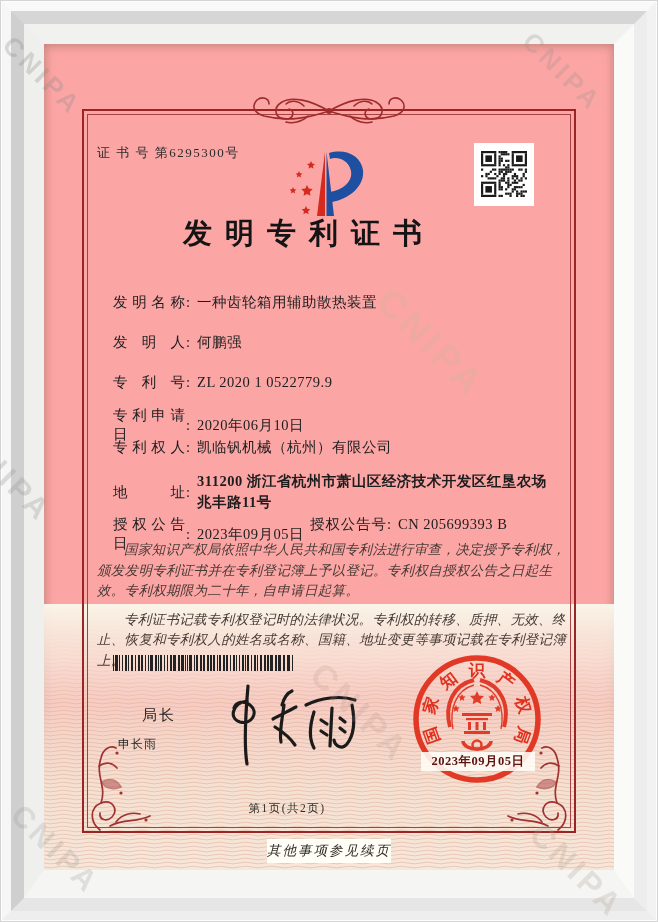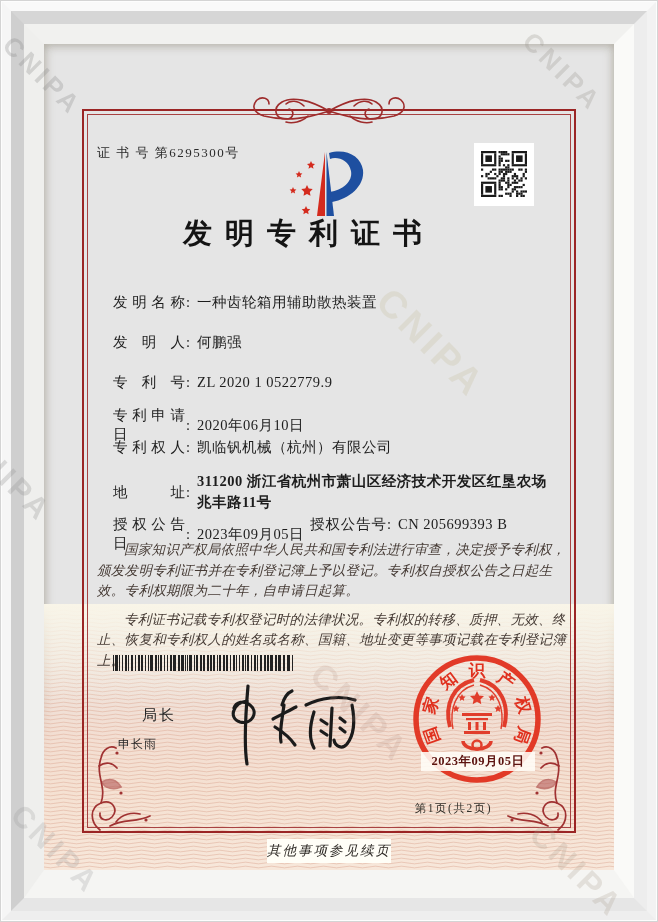--- a/index.html
+++ b/index.html
@@ -5,21 +5,21 @@
   html,body{margin:0;padding:0;background:#ffffff;}
   .canvas{position:relative;width:658px;height:922px;overflow:hidden;
           font-family:"Liberation Serif","DejaVu Serif",serif;}
   
   .f1{position:absolute;inset:0;background:#fdfdfd;border:1px solid #d4d4d4;box-sizing:border-box;}
   .f2{position:absolute;inset:2px;border:9px solid;border-color:#f9f9f9 #f2f2f2 #eeeeee #f6f6f6;box-sizing:border-box;}
   .f3{position:absolute;inset:11px;border:13px solid;border-color:#d6d6d6 #ededed #e6e6e6 #cfcfcf;box-sizing:border-box;}
   .f4{position:absolute;inset:24px;border-style:solid;border-width:20px 20px 28px 20px;
       border-color:#f1f1ef #fafaf8 #f5f5f3 #efefed;box-sizing:border-box;}
   
-  .paper{position:absolute;left:44px;top:44px;width:570px;height:826px;background:#e5e5e5;overflow:hidden;
+  .paper{position:absolute;left:44px;top:44px;width:570px;height:826px;background:#fca5a5;overflow:hidden;
          box-shadow:inset 0 4px 9px rgba(95,85,60,.16), inset 0 -3px 7px rgba(95,85,60,.10),
                     inset 4px 0 9px rgba(95,85,60,.12), inset -4px 0 9px rgba(95,85,60,.10);}
   .wave-base,.wave-fade{position:absolute;left:0;top:560px;width:570px;height:266px;pointer-events:none;}
   .wave-base{background:linear-gradient(180deg, rgba(246,226,214,0) 0%, rgba(246,224,210,.45) 22%,
              rgba(245,221,207,.85) 48%, #f5e1d2 70%, #f7e7da 100%);}
   .wave-svg{position:absolute;left:0;top:560px;}
   .wave-fade{height:100px;background:linear-gradient(180deg,#f9f5e8 0%, rgba(249,245,232,.55) 55%, rgba(249,245,232,0) 100%);}
   
   .rb{position:absolute;left:38px;top:65px;width:494px;height:724px;border:2.5px solid #9b2525;box-sizing:border-box;}
   .rb-inner{position:absolute;inset:3px;border:1px solid #a84242;}
@@ -32,21 +32,21 @@
   .fcolon{margin:0 7px 0 1px;}
   .fvalue{letter-spacing:.5px;}
   .fvalue.addr{width:352px;line-height:21px;font-weight:bold;}
   .paras{position:absolute;left:53px;top:488px;width:470px;font-size:13.5px;line-height:20.5px;color:#453a34;
          font-style:italic;}
   .paras p{margin:8px 0 4px 0;text-indent:2em;letter-spacing:.3px;}
   .dtitle{position:absolute;left:74px;top:662px;font-family:"Liberation Sans","DejaVu Sans",sans-serif;
           font-size:15px;font-weight:500;color:#262626;letter-spacing:2px;margin-left:24px;}
   .dname{position:absolute;left:74px;top:692px;font-family:Liberation Sans, sans-serif;
          font-size:12px;font-weight:500;color:#262626;letter-spacing:1px;}
-  .pageno{position:absolute;left:38px;top:757px;width:410px;text-align:right;font-size:11.5px;
+  .pageno{position:absolute;left:38px;top:757px;width:410px;text-align:center;font-size:11.5px;
           letter-spacing:1.5px;color:#33302a;}
   .footer{position:absolute;left:0;top:795px;width:570px;text-align:center;}
   .footer span{display:inline-block;background:#fffef7;padding:3px 0;font-size:13.5px;font-style:italic;
           letter-spacing:2px;color:#2e2a26;}
   .sealdate{position:absolute;left:377px;top:708px;width:114px;text-align:center;font-size:12.5px;
           background:rgba(255,253,247,.88);color:#5c1310;letter-spacing:.5px;padding:1px 0;font-weight:600;}
   .qrpatch{position:absolute;left:430px;top:99px;width:60px;height:63px;background:#ffffff;}
   
   .wm{position:absolute;font-family:"Liberation Sans","DejaVu Sans",sans-serif;font-weight:bold;
       letter-spacing:4px;transform-origin:left top;transform:rotate(45deg);pointer-events:none;z-index:40;}

